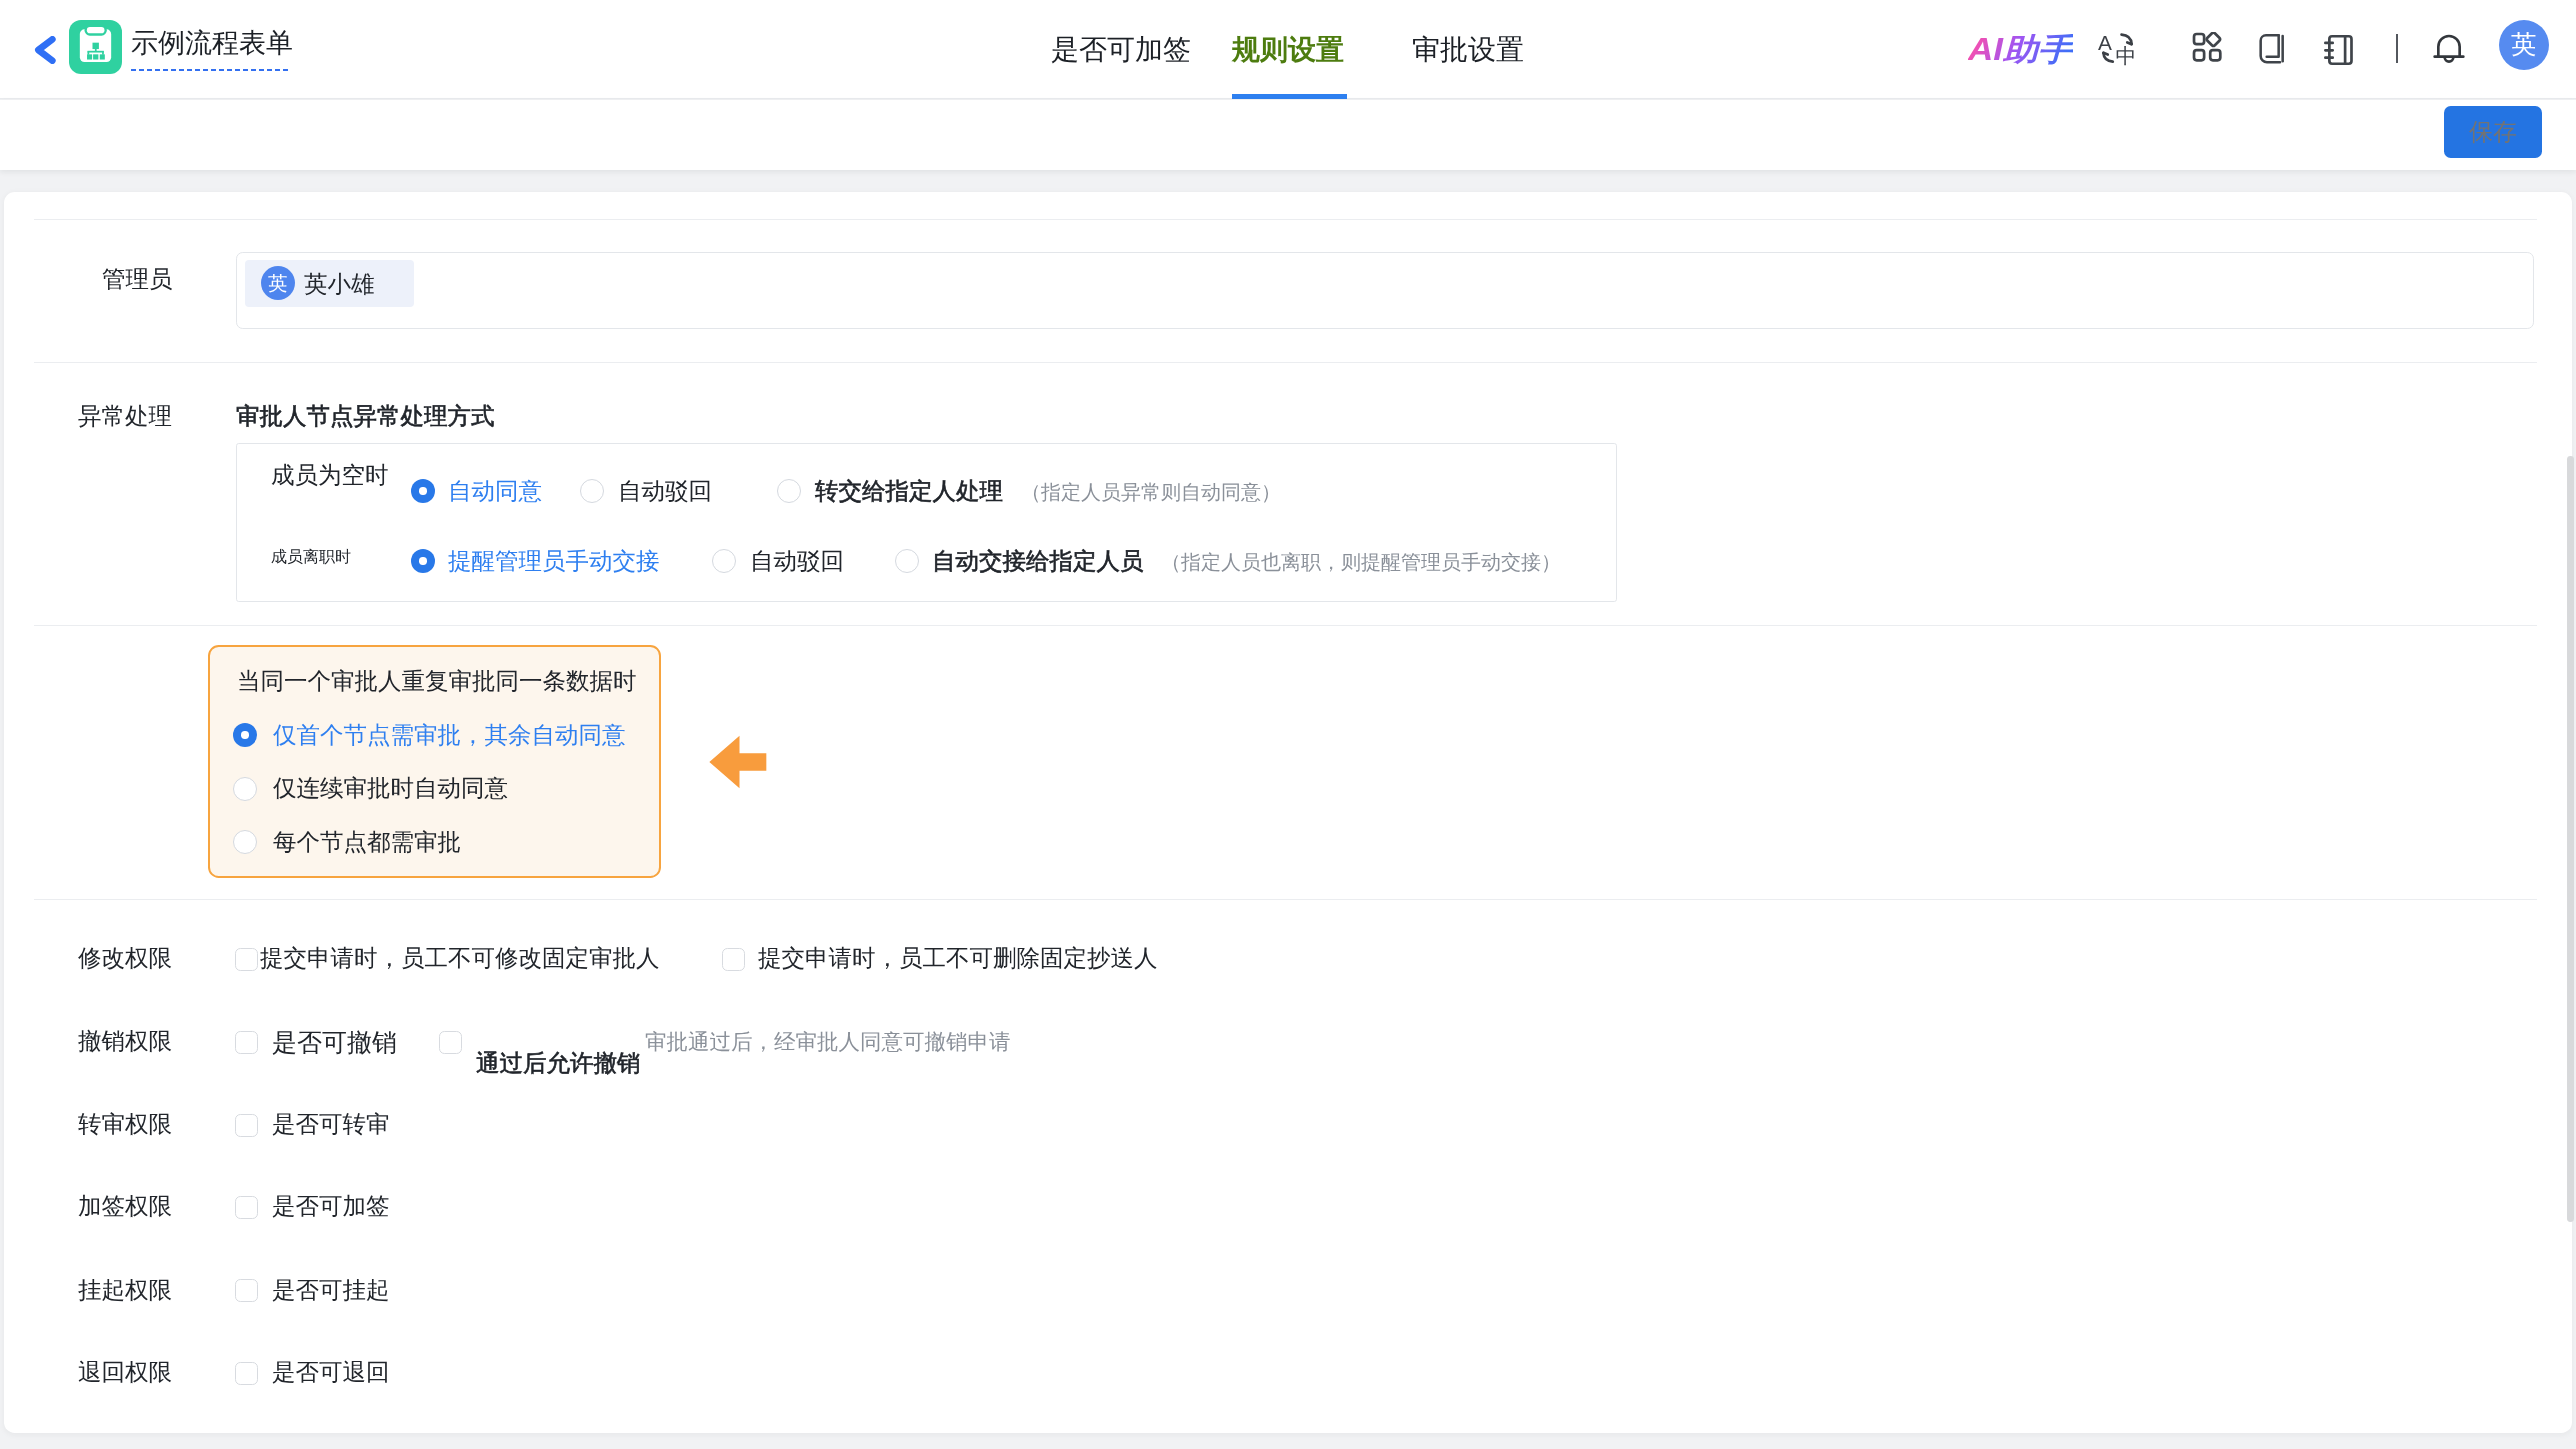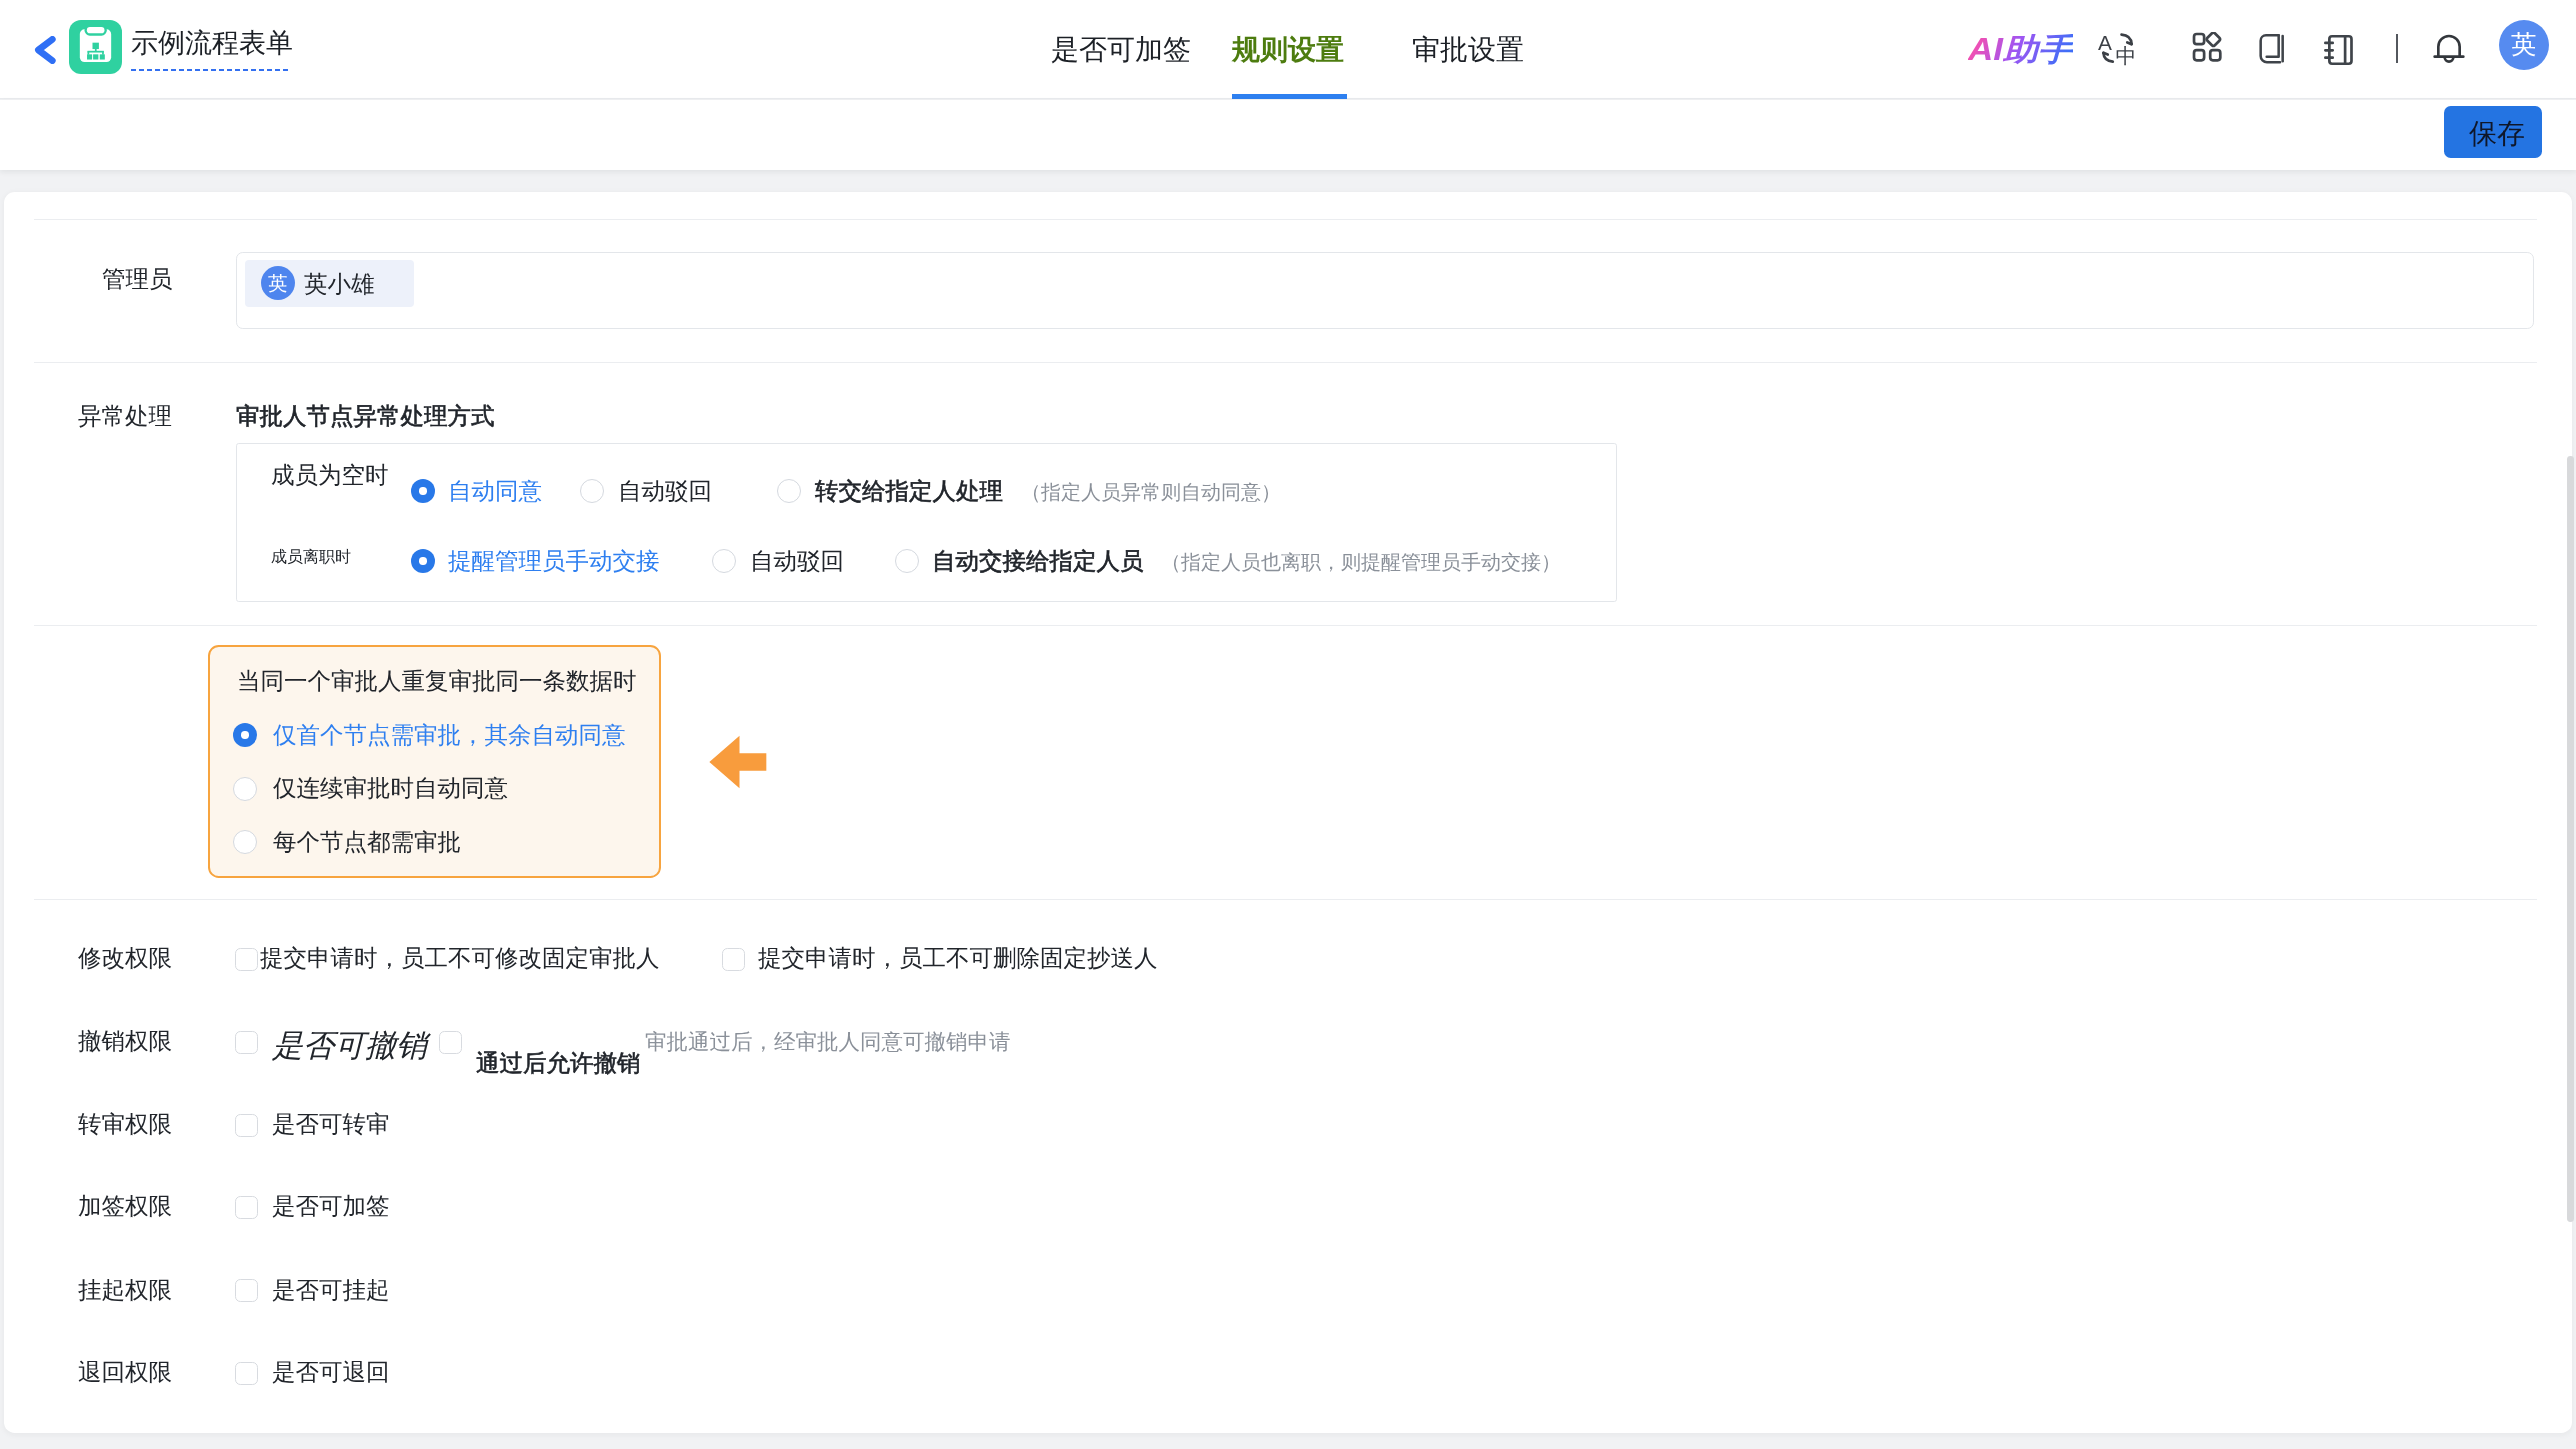--- a/index.html
+++ b/index.html
@@ -95,21 +95,21 @@
       <path d="M3.5 37 H46.5"></path>
       <path d="M18.5 38 a6.5 6.5 0 0 0 13 0"></path>
     </g>
   </svg>
 
   <div class="abs" style="left:2499px;top:19.5px;width:50px;height:50px;border-radius:50%;background:#568bf0;"></div>
   <div class="txt" style="left:2511px;top:32px;font-size:25.5px;color:#fff;">英</div>
 
   <div class="abs" style="left:0;top:100px;width:2576px;height:70px;background:#fff;box-shadow:0 2px 5.4px rgba(31,35,41,.08);"></div>
   <div class="abs" style="left:2444px;top:106px;width:98px;height:52px;border-radius:6.7px;background:#2474e2;"></div>
-  <div class="txt" style="left:2469px;top:120px;font-size:28px;color:#0f172a;text-align:right;">保存</div>
+  <div class="txt" style="left:2469px;top:120px;font-size:24px;color:#737373;text-align:right;">保存</div>
 
   <div class="abs" style="left:4px;top:192px;width:2568px;height:1241px;background:#fff;border-radius:10.7px;box-shadow:0 1.3px 6.7px rgba(31,35,41,.05);"></div>
 
   <div class="divl" style="top:219px;"></div>
   <div class="divl" style="top:362px;"></div>
   <div class="divl" style="top:625px;"></div>
   <div class="divl" style="top:899px;"></div>
 
   <div class="txt" style="left:102px;top:268px;font-size:23.5px;">管理员</div>
   <div class="abs" style="left:236px;top:252px;width:2298px;height:77px;border:1.3px solid #e3e6ea;border-radius:6.7px;background:#fff;"></div>
@@ -155,21 +155,21 @@
   </svg>
 
   <div class="txt" style="left:78px;top:947px;font-size:23.5px;">修改权限</div>
   <div class="cb" style="left:235px;top:948px;"></div>
   <div class="txt" style="left:260px;top:947px;font-size:23.5px;">提交申请时，员工不可修改固定审批人</div>
   <div class="cb" style="left:722px;top:948px;"></div>
   <div class="txt" style="left:758px;top:947px;font-size:23.5px;">提交申请时，员工不可删除固定抄送人</div>
 
   <div class="txt" style="left:78px;top:1030px;font-size:23.5px;">撤销权限</div>
   <div class="cb" style="left:235px;top:1031px;"></div>
-  <div class="txt" style="left:272px;top:1030px;font-size:31px;font-style:italic;">是否可撤销</div>
+  <div class="txt" style="left:272px;top:1030px;font-size:25px;">是否可撤销</div>
   <div class="cb" style="left:439px;top:1031px;"></div>
   <div class="txt" style="left:476px;top:1052px;font-size:23.5px;font-weight:400;-webkit-text-stroke:0.6px;">通过后允许撤销</div>
   <div class="txt gray" style="left:645px;top:1032px;font-size:21.5px;">审批通过后，经审批人同意可撤销申请</div>
 
   <div class="txt" style="left:78px;top:1113px;font-size:23.5px;">转审权限</div>
   <div class="cb" style="left:235px;top:1114px;"></div>
   <div class="txt" style="left:272px;top:1113px;font-size:23.5px;">是否可转审</div>
 
   <div class="txt" style="left:78px;top:1195px;font-size:23.5px;">加签权限</div>
   <div class="cb" style="left:235px;top:1196px;"></div>

